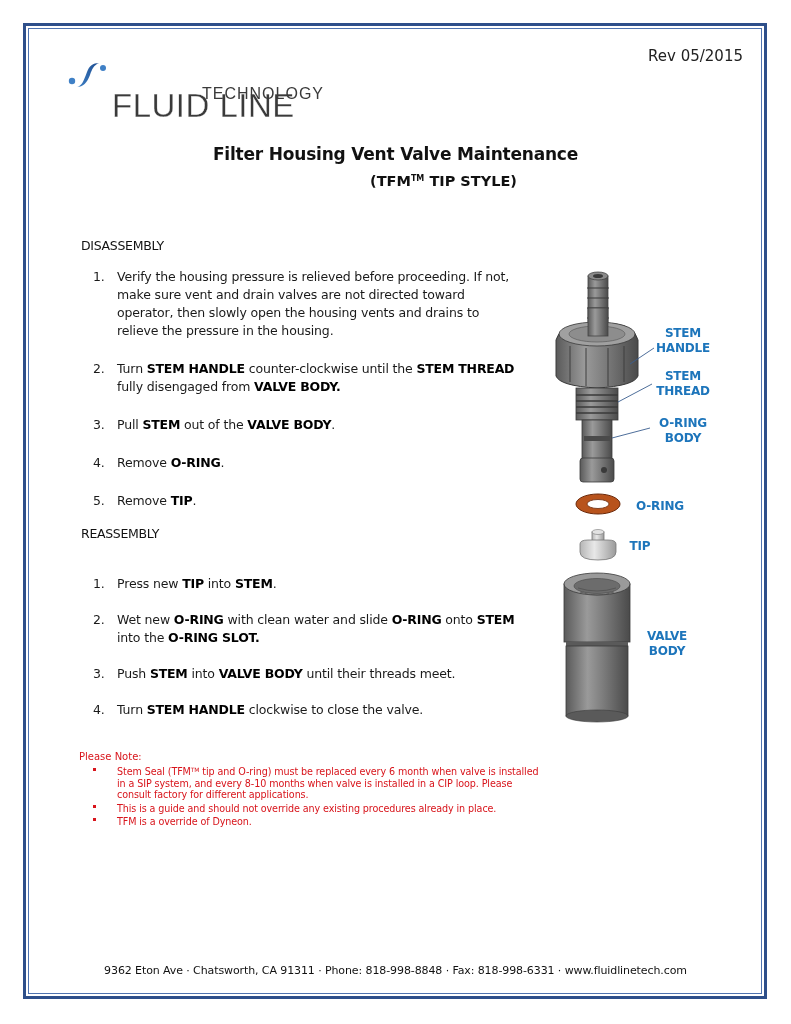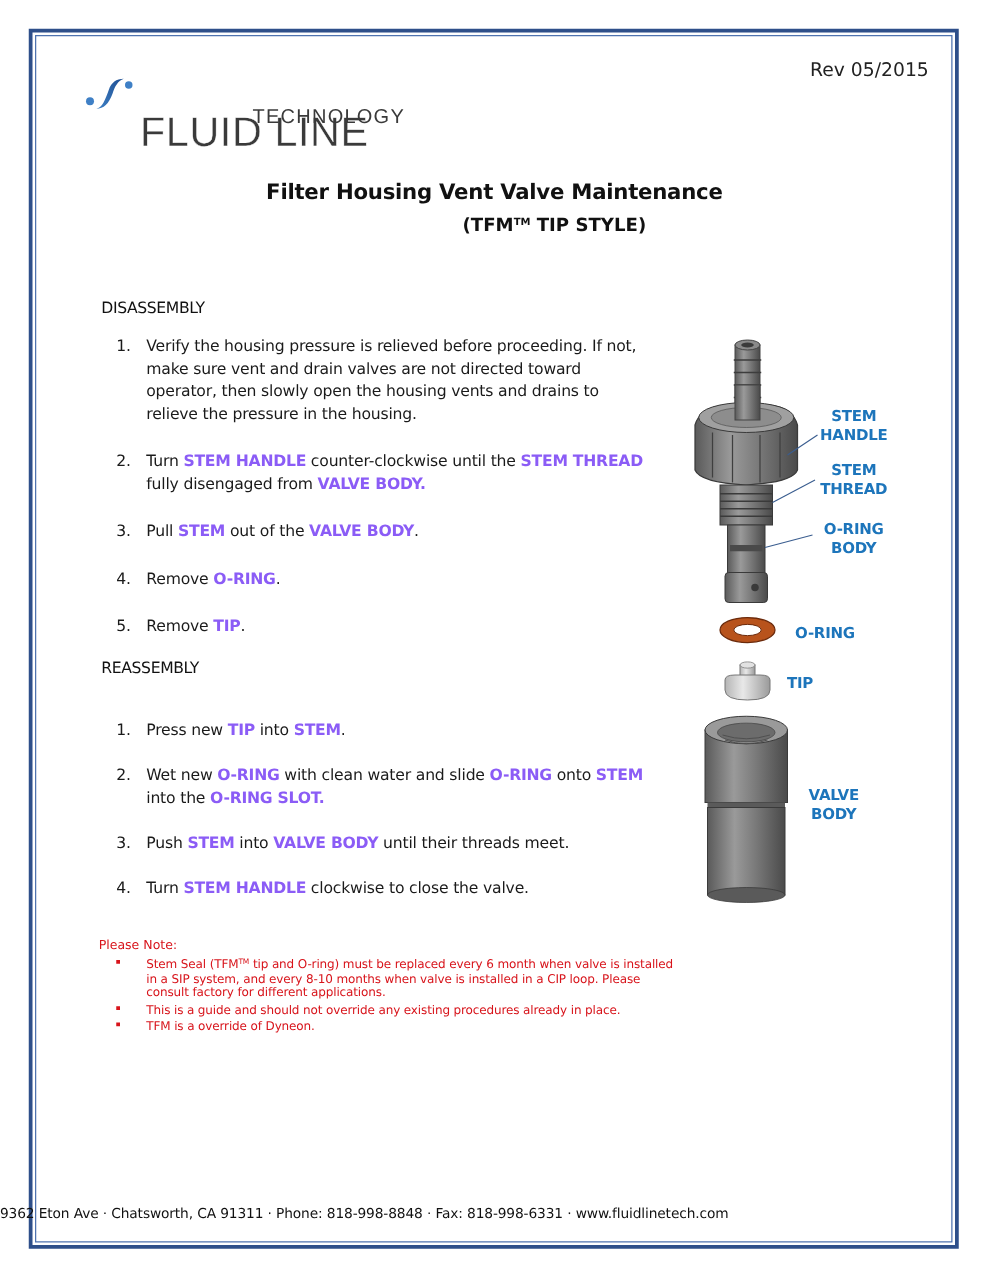--- a/index.html
+++ b/index.html
@@ -20,28 +20,28 @@
   .title { position: absolute; left: 0; width: 791px; top: 144px; text-align: center;
            font-size: 17px; font-weight: bold; color: #111; letter-spacing: -0.2px; }
   .subtitle { position: absolute; left: 0; width: 791px; top: 173px; text-align: center;
               font-size: 14.5px; font-weight: bold; color: #111; padding-left: 48px; }
   .subtitle sup { font-size: 8px; vertical-align: 5px; }
   .section-head { position: absolute; left: 69px; font-size: 12.5px; color: #111; letter-spacing: -0.3px; margin-left: 12px; }
   .steps { position: absolute; left: 93px; width: 430px; margin: 0; padding: 0; list-style: none; }
   .step { position: relative; padding-left: 24px; font-size: 12.5px; line-height: 18px; color: #1a1a1a;
           letter-spacing: -0.15px; }
   .step .num { position: absolute; left: 0; top: 0; }
-  .kw { color: #8b5cf6; font-weight: bold; letter-spacing: -0.2px; }
+  .kw { color: #000000; font-weight: bold; letter-spacing: -0.2px; }
   .note { position: absolute; left: 69px; top: 751px; width: 470px; color: #d8141b; font-size: 9.6px; }
   .note-head { font-weight: normal; font-size: 10px; margin-left: 10px; }
   .note ul { margin: 2px 0 0 0; padding: 0; list-style: none; }
   .note li { position: relative; padding-left: 48px; line-height: 11.5px; letter-spacing: -0.1px; }
   .note li .bullet { position: absolute; left: 24px; top: 4px; width: 3px; height: 3px; background: #d8141b; }
   .note sup { font-size: 6px; vertical-align: 3px; }
-  .footer { position: absolute; left: 0; width: 791px; top: 964px; 
+  .footer { position: absolute; left: 0; width: 791px; top: 964px; text-align: center;
             font-size: 11px; color: #111; letter-spacing: -0.1px; }
   .diagram { position: absolute; left: 530px; top: 268px; width: 210px; height: 470px; }
   .lbl { position: absolute; color: #1d75bb; font-weight: bold; font-size: 12px; line-height: 15px;
          text-align: center; letter-spacing: -0.2px; }
 </style>
 </head>
 <body>
 
 <div class="frame-outer"></div>
 <div class="frame-inner"></div>

